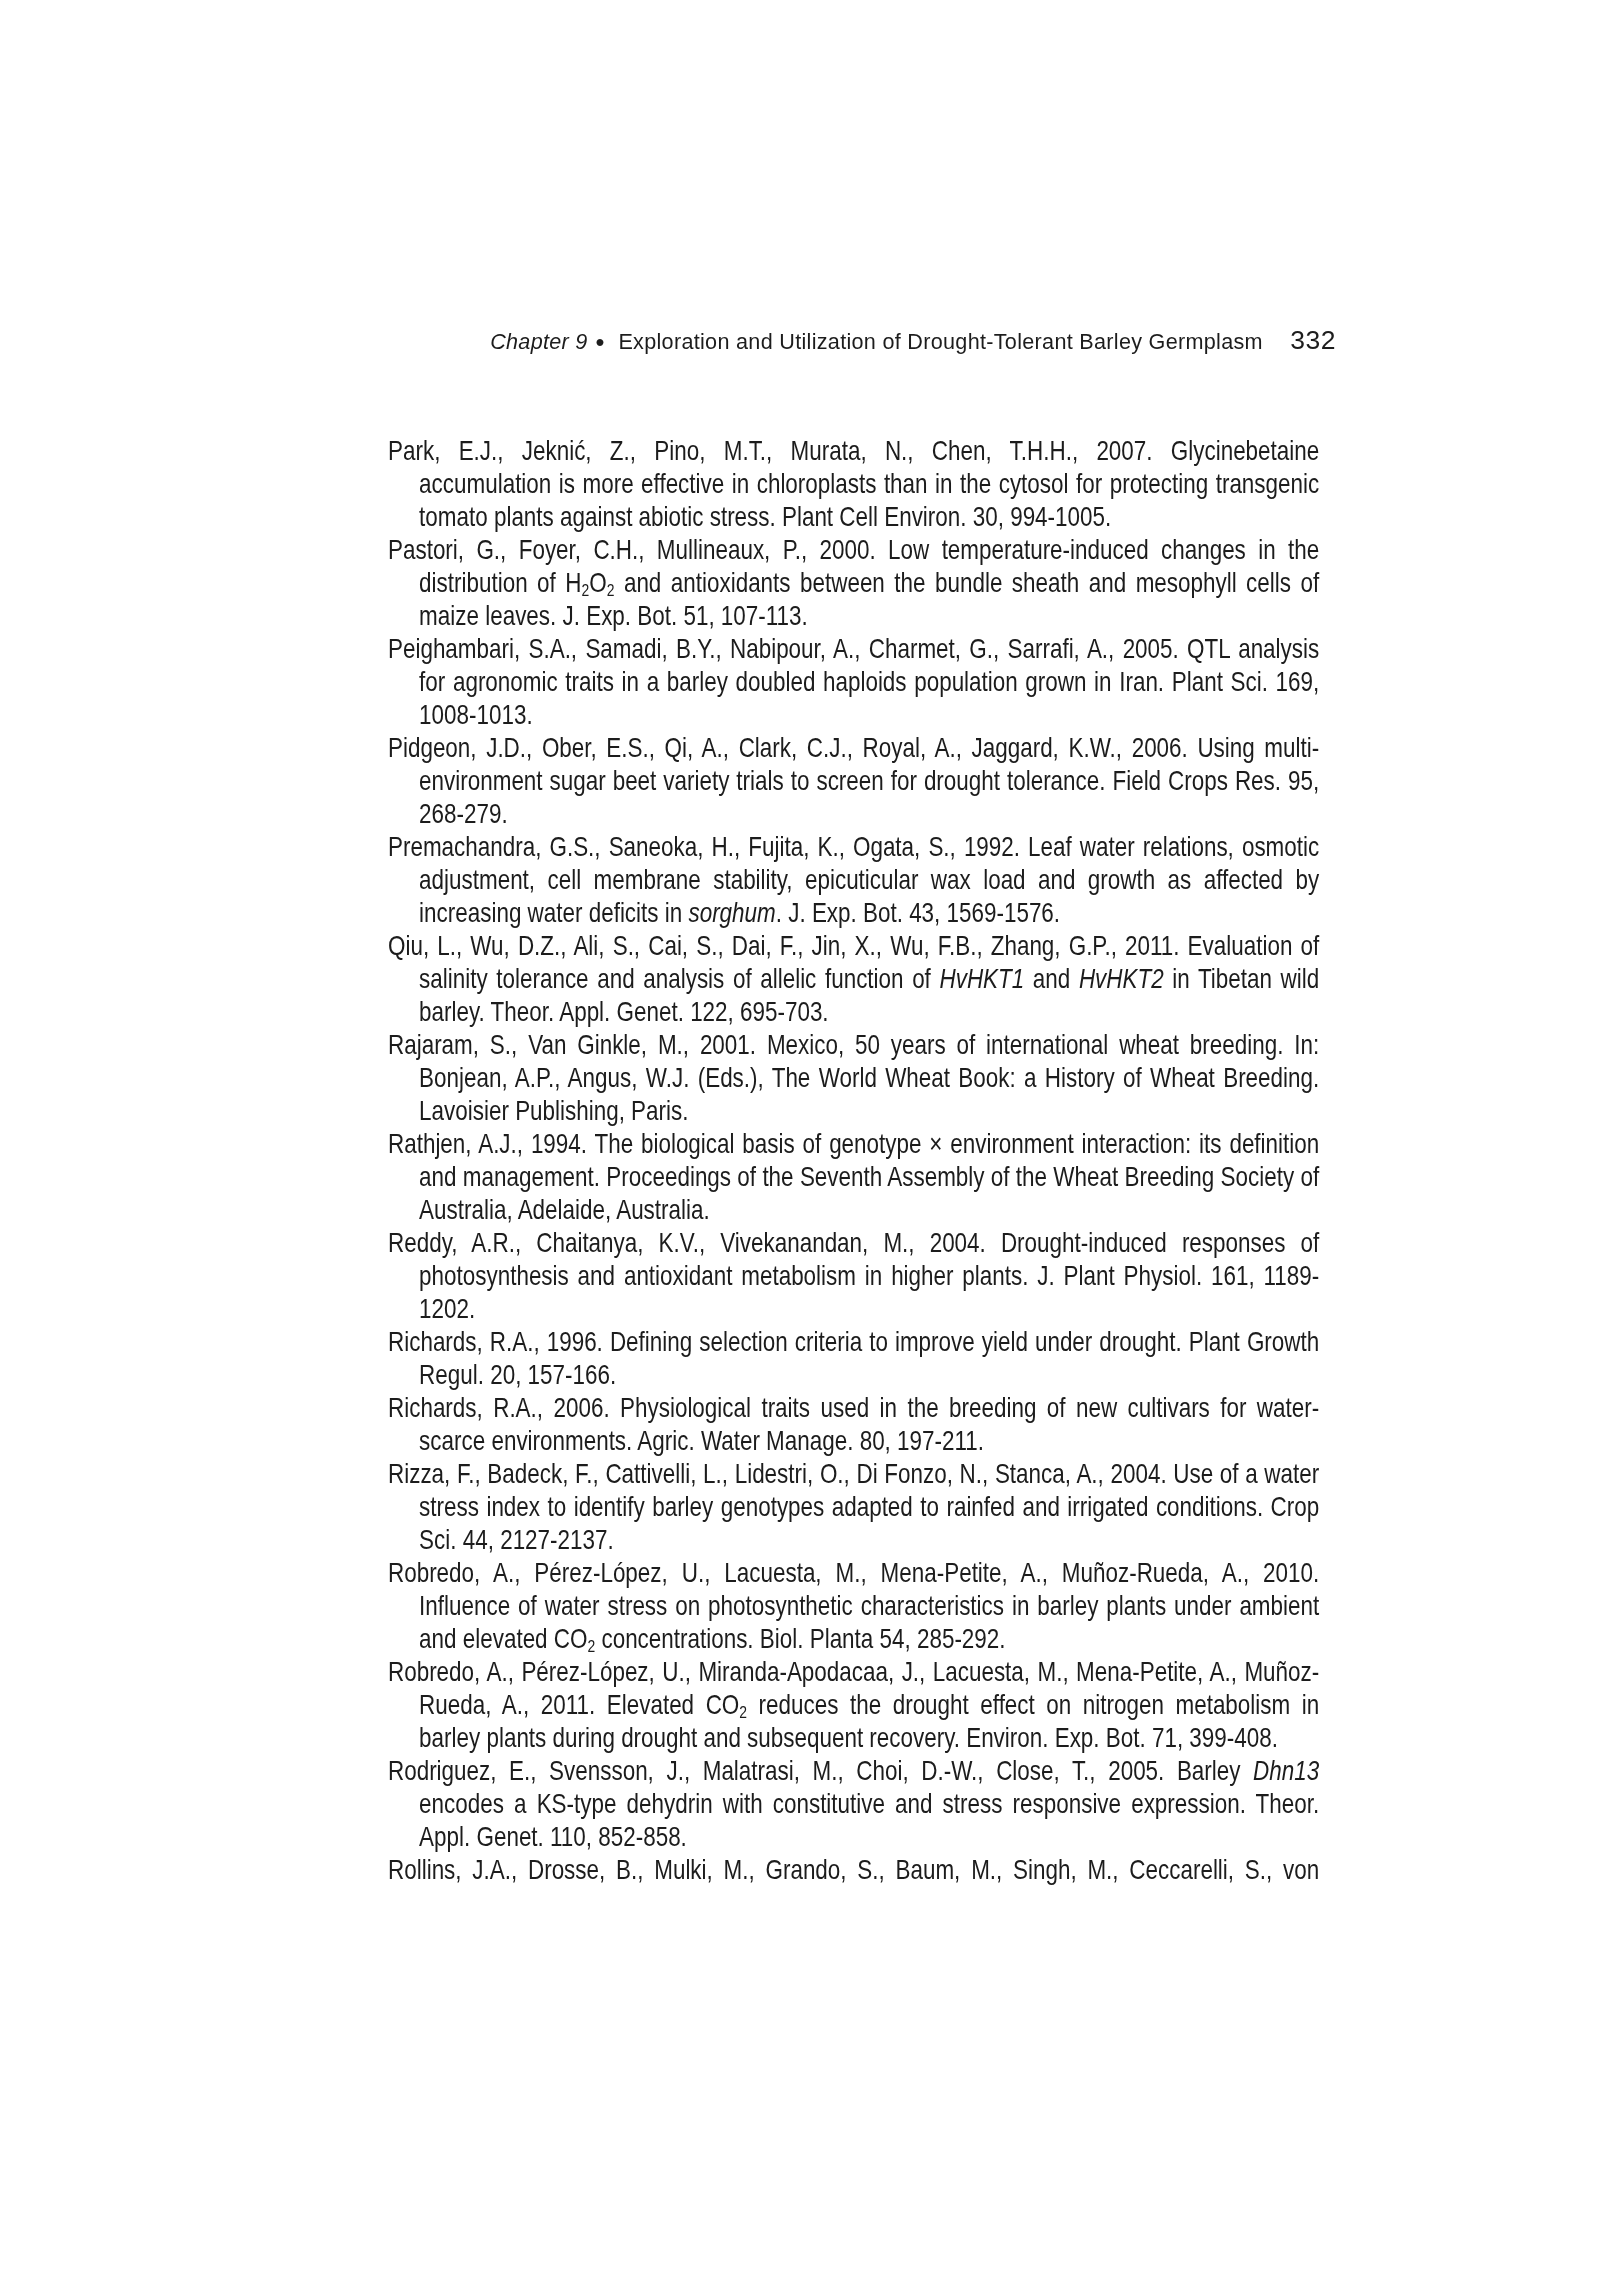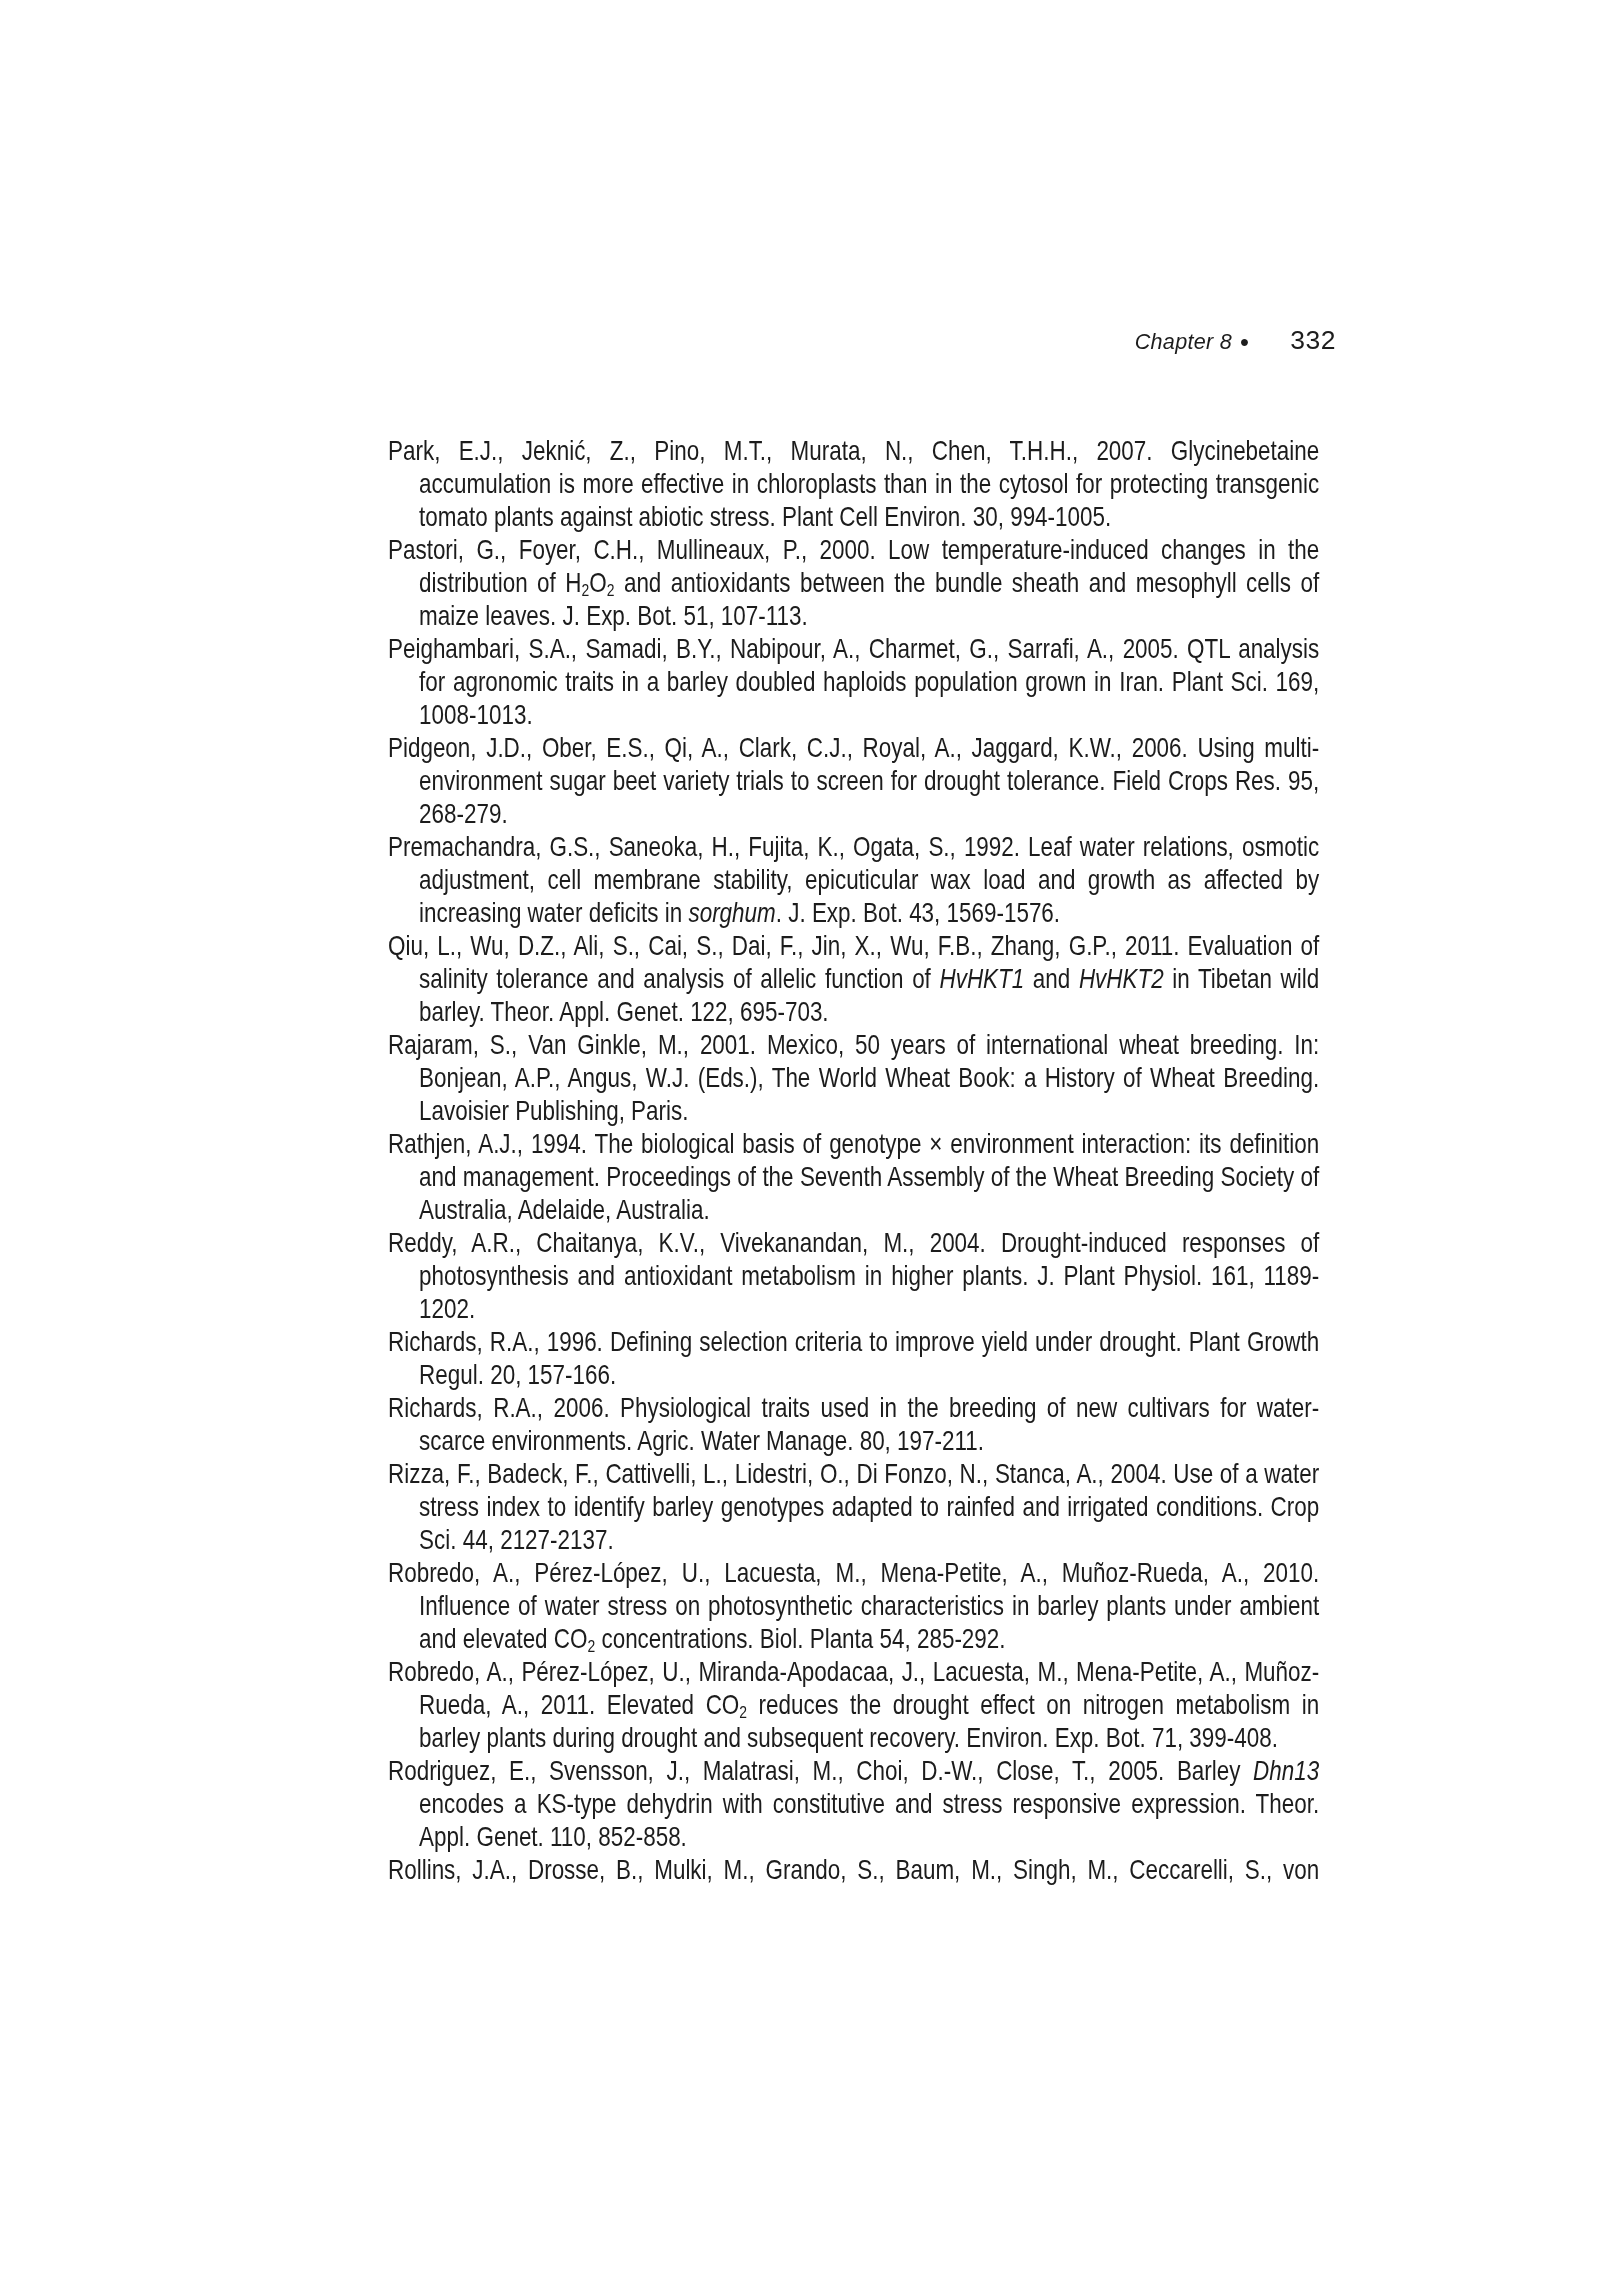--- a/index.html
+++ b/index.html
@@ -74,22 +74,23 @@
     vertical-align: -0.25em;
     letter-spacing: 0;
   }
 </style>
 </head>
 <body>
 
 <div class="page">
 
   <div class="running-head">
-    <span class="rh-chapter">Chapter 8</span>
+    <span class="rh-chapter">Chapter 9</span>
     <span class="rh-bullet">•</span>
+    <span class="rh-title">Exploration and Utilization of Drought-Tolerant Barley Germplasm</span>
     <span class="rh-page">332</span>
   </div>
 
   <div class="refs-outer">
     <div class="refs-inner">
         <p class="ref"><span>Park, E.J., Jeknić, Z., Pino, M.T., Murata, N., Chen, T.H.H., 2007. Glycinebetaine accumulation is more effective in chloroplasts than in the cytosol for protecting transgenic tomato plants against abiotic stress. Plant Cell Environ. 30, 994-1005.</span></p>
         <p class="ref"><span>Pastori, G., Foyer, C.H., Mullineaux, P., 2000. Low temperature-induced changes in the distribution of H</span><sub>2</sub><span>O</span><sub>2</sub><span> and antioxidants between the bundle sheath and mesophyll cells of maize leaves. J. Exp. Bot. 51, 107-113.</span></p>
         <p class="ref"><span>Peighambari, S.A., Samadi, B.Y., Nabipour, A., Charmet, G., Sarrafi, A., 2005. QTL analysis for agronomic traits in a barley doubled haploids population grown in Iran. Plant Sci. 169, 1008-1013.</span></p>
         <p class="ref"><span>Pidgeon, J.D., Ober, E.S., Qi, A., Clark, C.J., Royal, A., Jaggard, K.W., 2006. Using multi-environment sugar beet variety trials to screen for drought tolerance. Field Crops Res. 95, 268-279.</span></p>
         <p class="ref"><span>Premachandra, G.S., Saneoka, H., Fujita, K., Ogata, S., 1992. Leaf water relations, osmotic adjustment, cell membrane stability, epicuticular wax load and growth as affected by increasing water deficits in </span><i>sorghum</i><span>. J. Exp. Bot. 43, 1569-1576.</span></p>

